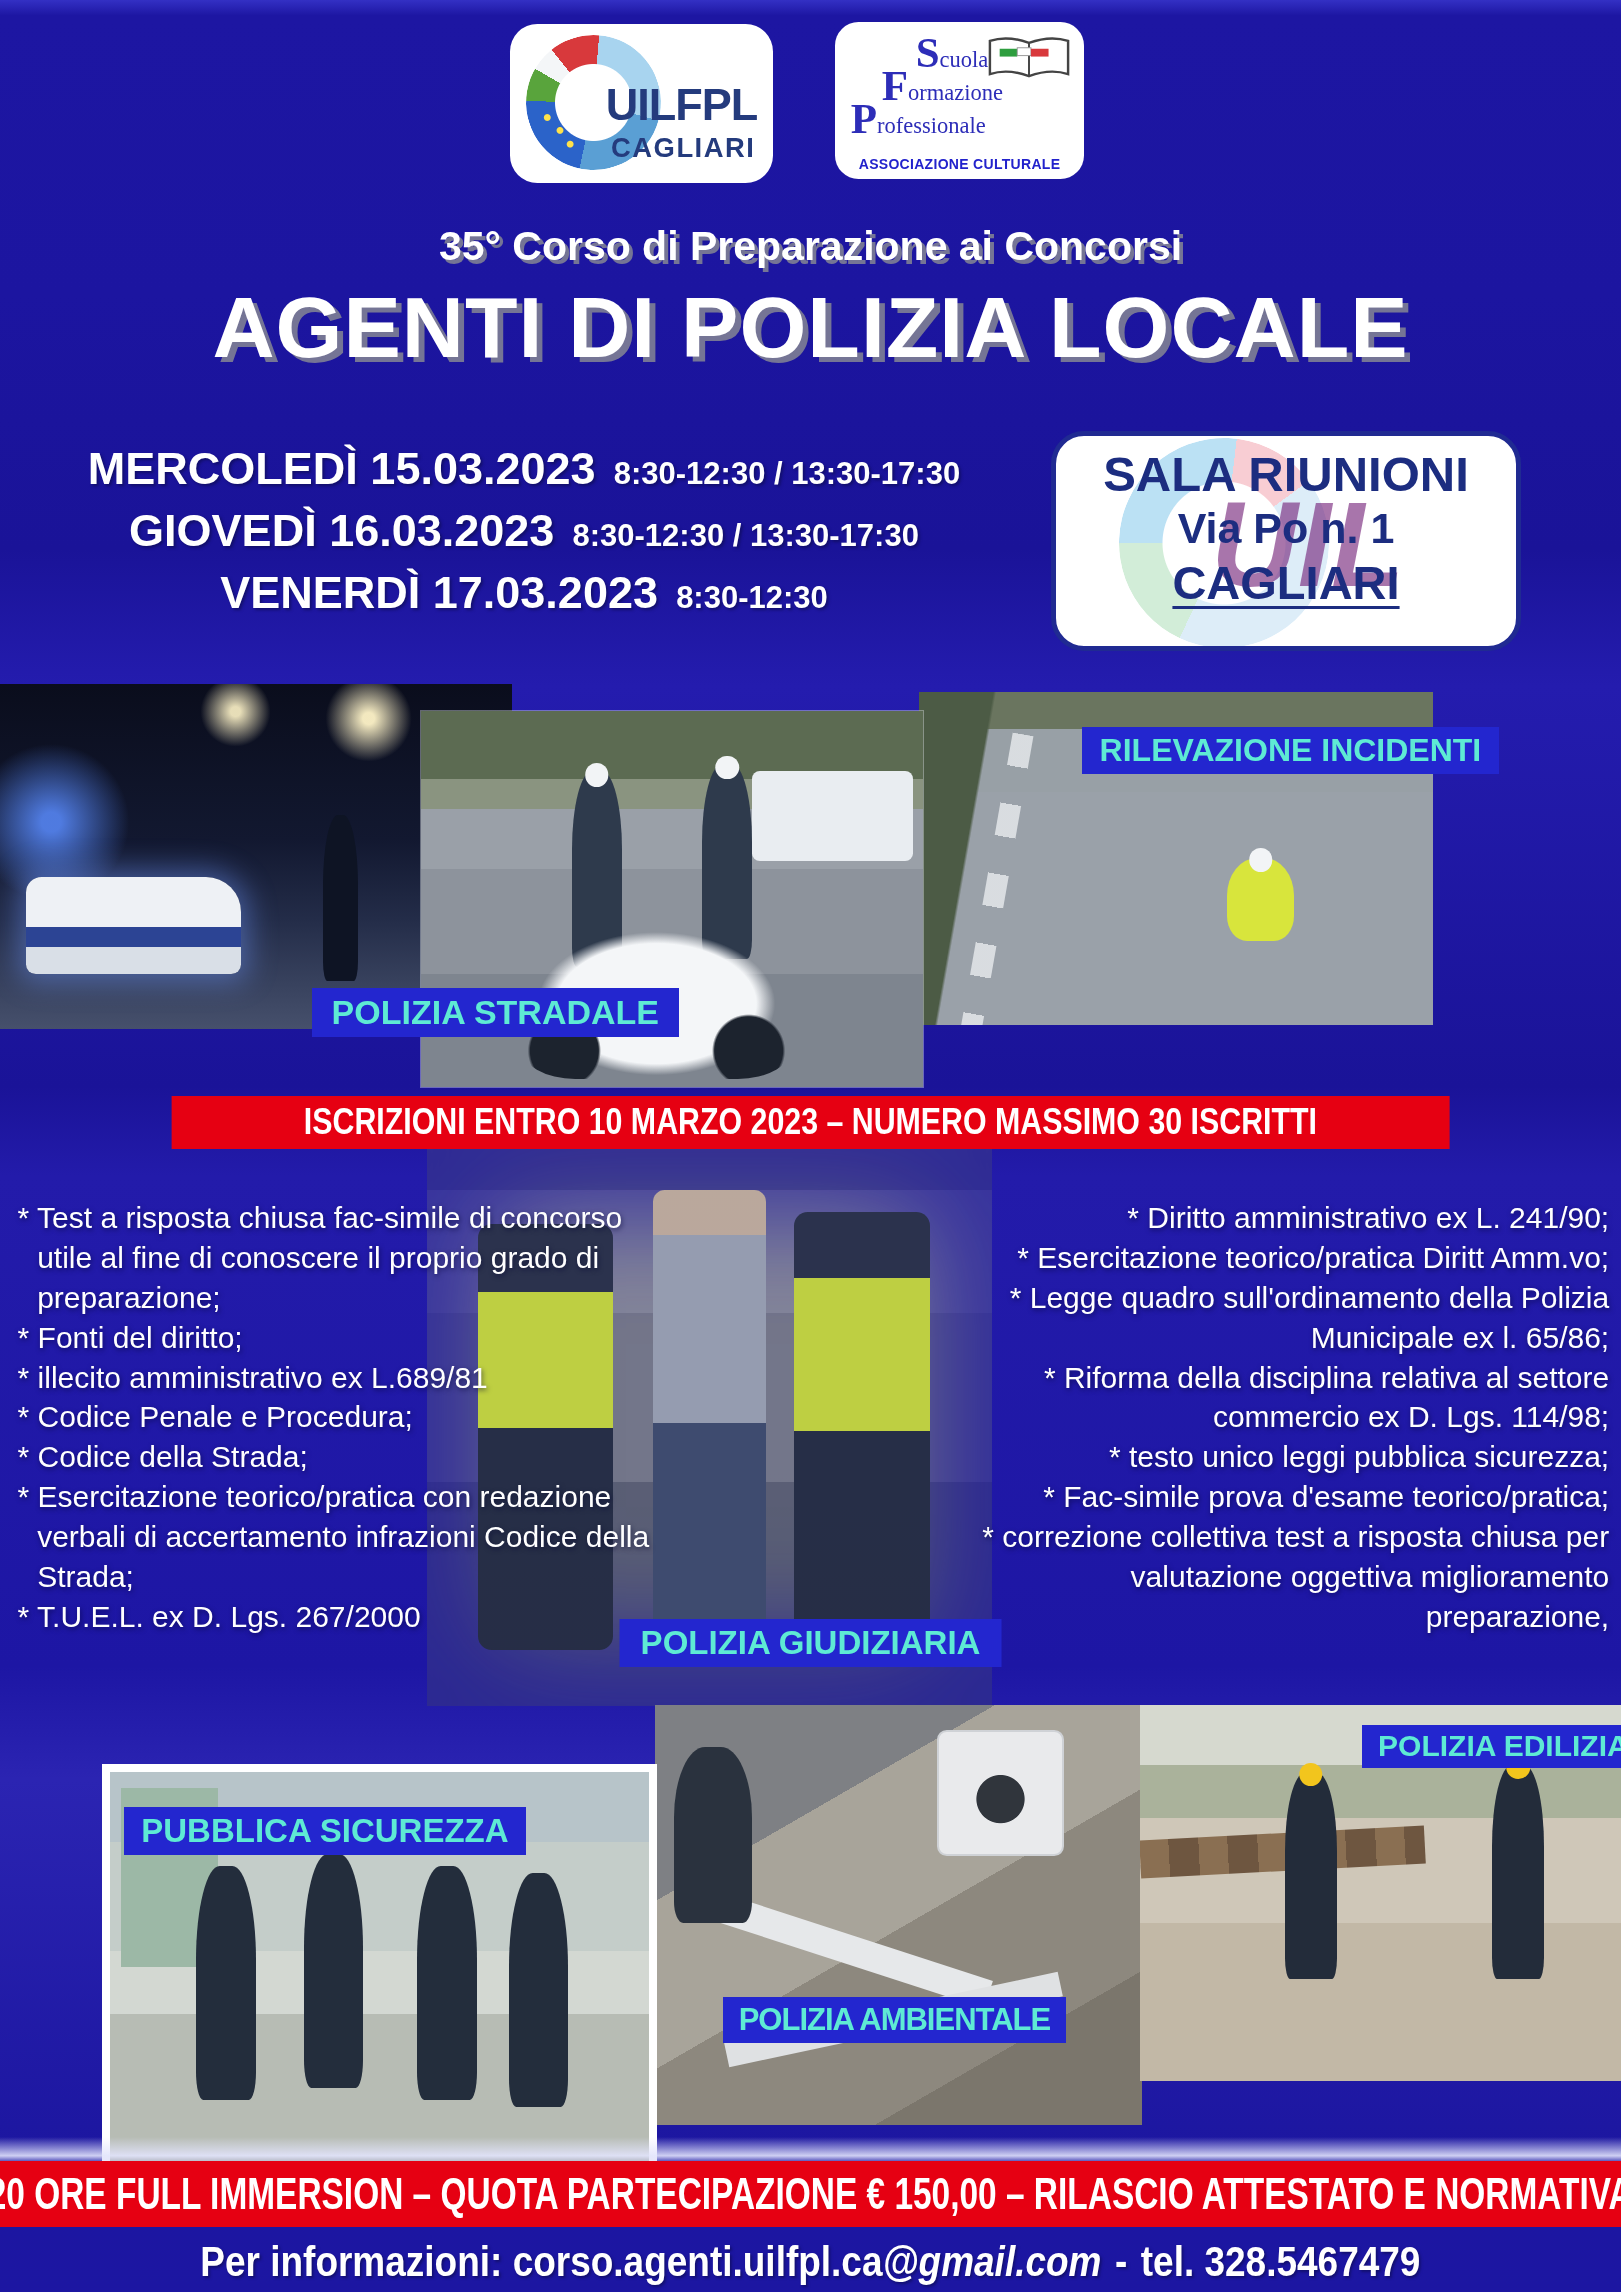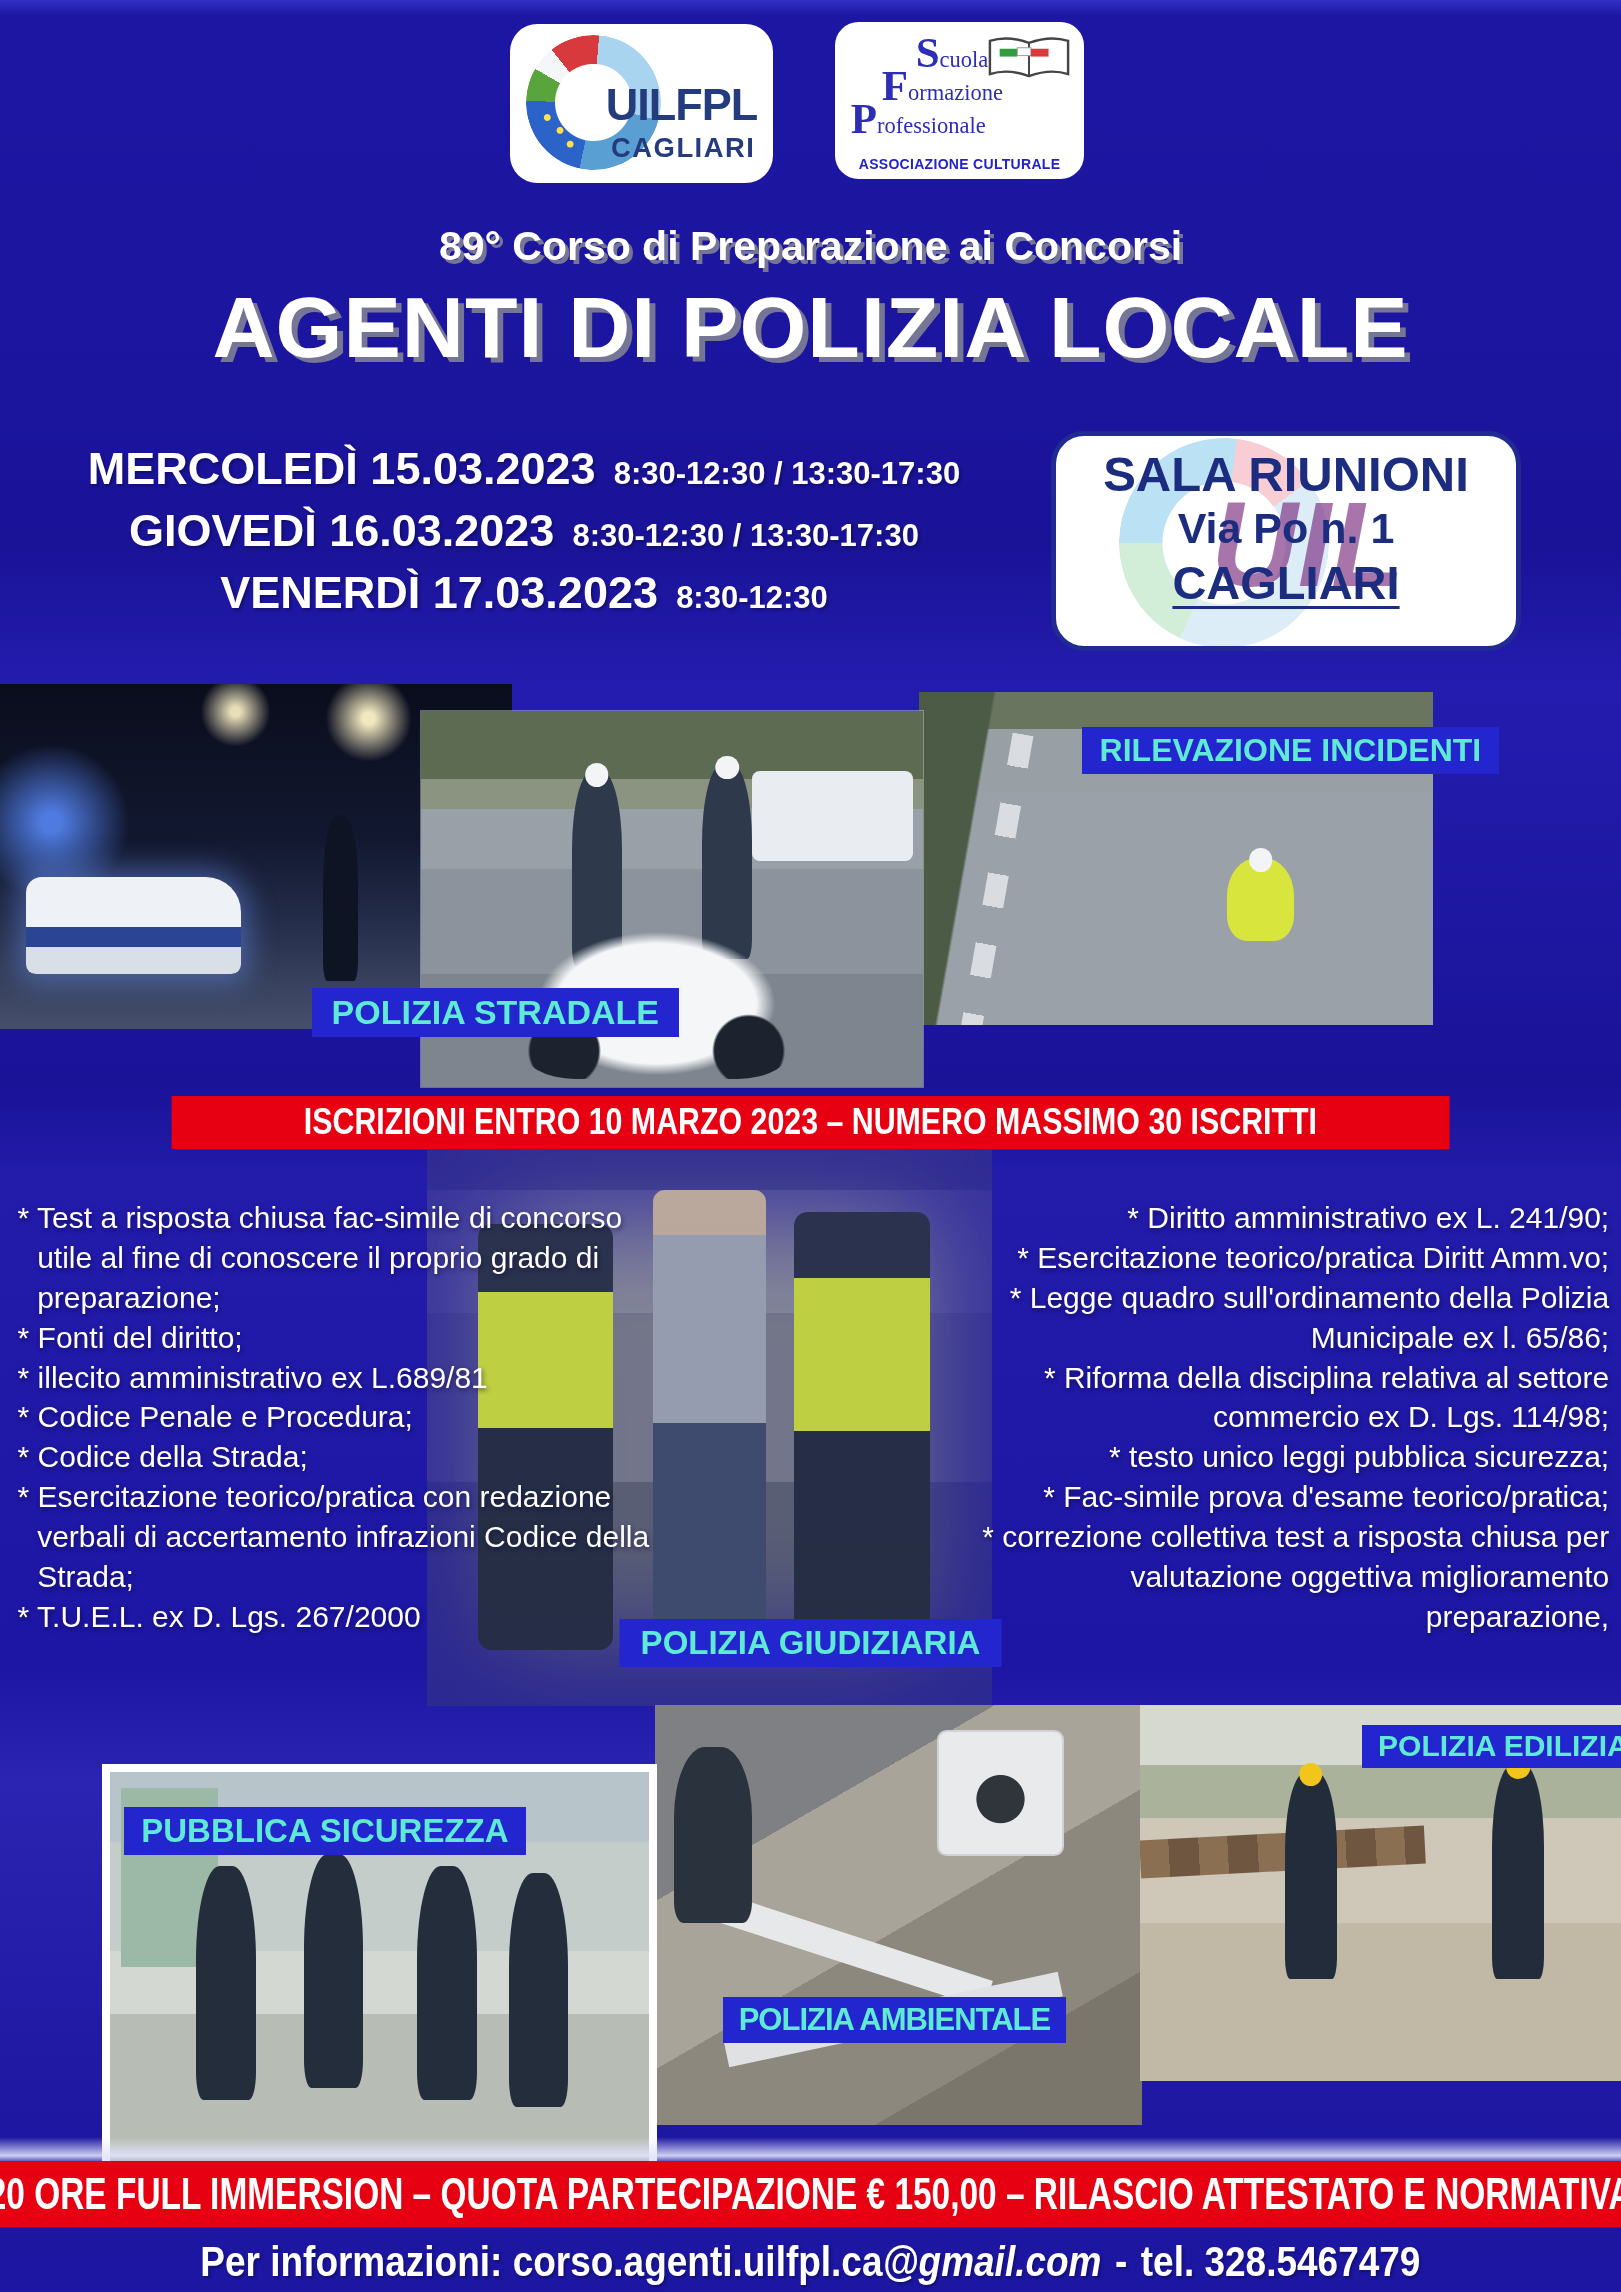--- a/index.html
+++ b/index.html
@@ -173,21 +173,21 @@
       <rect x="46" y="16" width="18" height="8" fill="#d8393c"></rect>
     </svg>
     <div class="sfp-words">
       <div class="sfp-word w1">Scuola</div>
       <div class="sfp-word w2">Formazione</div>
       <div class="sfp-word w3">Professionale</div>
     </div>
     <div class="sfp-tag">ASSOCIAZIONE CULTURALE</div>
   </div>
 
-  <div class="kicker">89° Corso di Preparazione ai Concorsi</div>
+  <div class="kicker">35° Corso di Preparazione ai Concorsi</div>
   <div class="main-title">AGENTI DI POLIZIA LOCALE</div>
 
   <div class="schedule">
     <div class="srow">
       <span class="day">MERCOLEDÌ 15.03.2023</span>
       <span class="time">8:30-12:30 / 13:30-17:30</span>
     </div>
     <div class="srow">
       <span class="day">GIOVEDÌ 16.03.2023</span>
       <span class="time">8:30-12:30 / 13:30-17:30</span>

